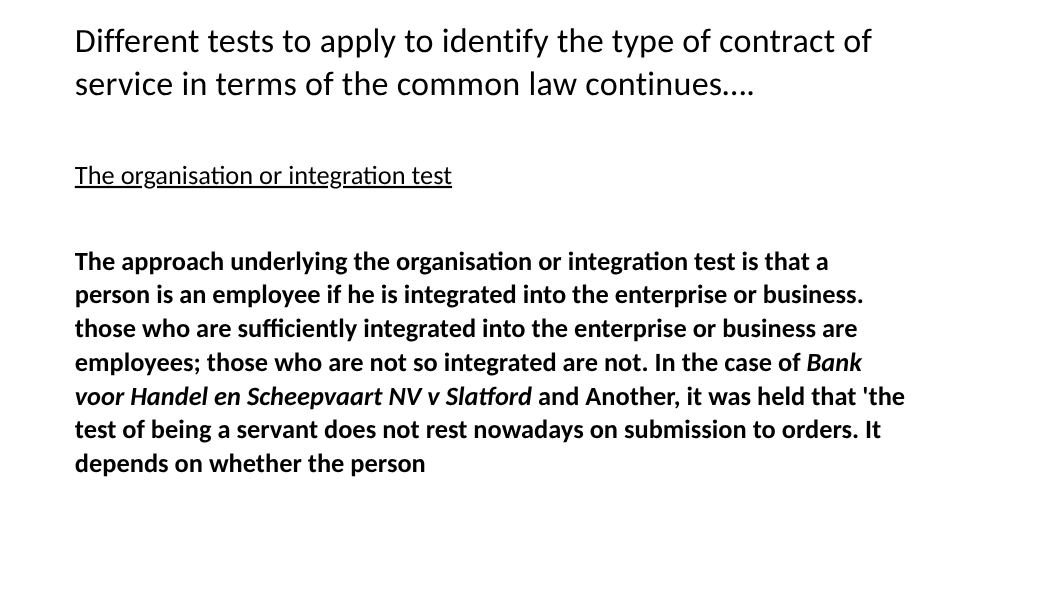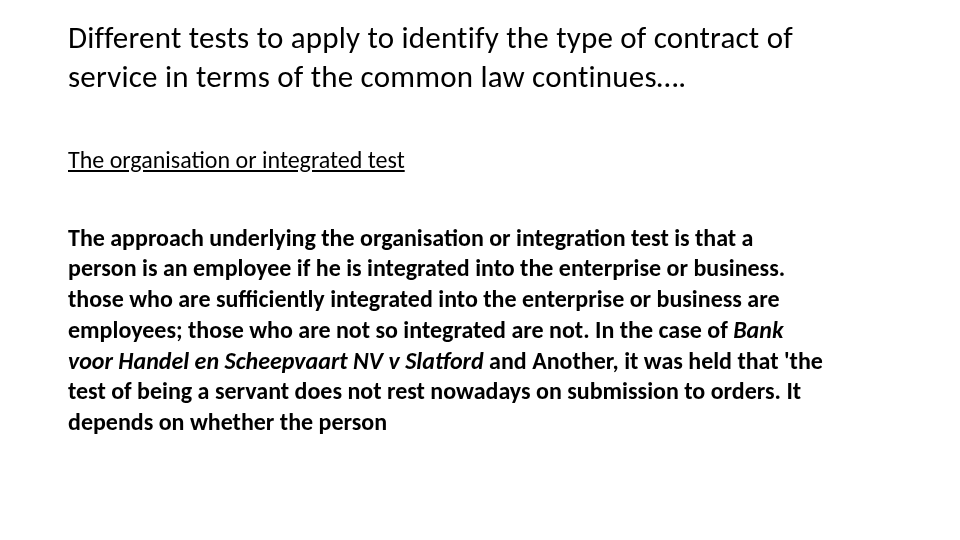--- a/index.html
+++ b/index.html
@@ -40,17 +40,17 @@
   }
   .body .italic {
     font-style: italic;
   }
 </style>
 </head>
 <body>
 
 <div class="slide">
   <h1 class="title">Different tests to apply to identify the type of contract of service in terms of the common law continues….</h1>
-  <p class="subheading">The organisation or integrated test</p>
+  <p class="subheading">The organisation or integration test</p>
   <p class="body">
     <span>The approach underlying the organisation or integration test is that a person is an employee if he is integrated into the enterprise or business. those who are sufficiently integrated into the enterprise or business are employees; those who are not so integrated are not. In the case of </span><span class="italic">Bank voor Handel en Scheepvaart NV v Slatford </span><span>and Another, it was held that 'the test of being a servant does not rest nowadays on submission to orders. It depends on whether the person</span>
   </p>
 </div>
 
 </body></html>

